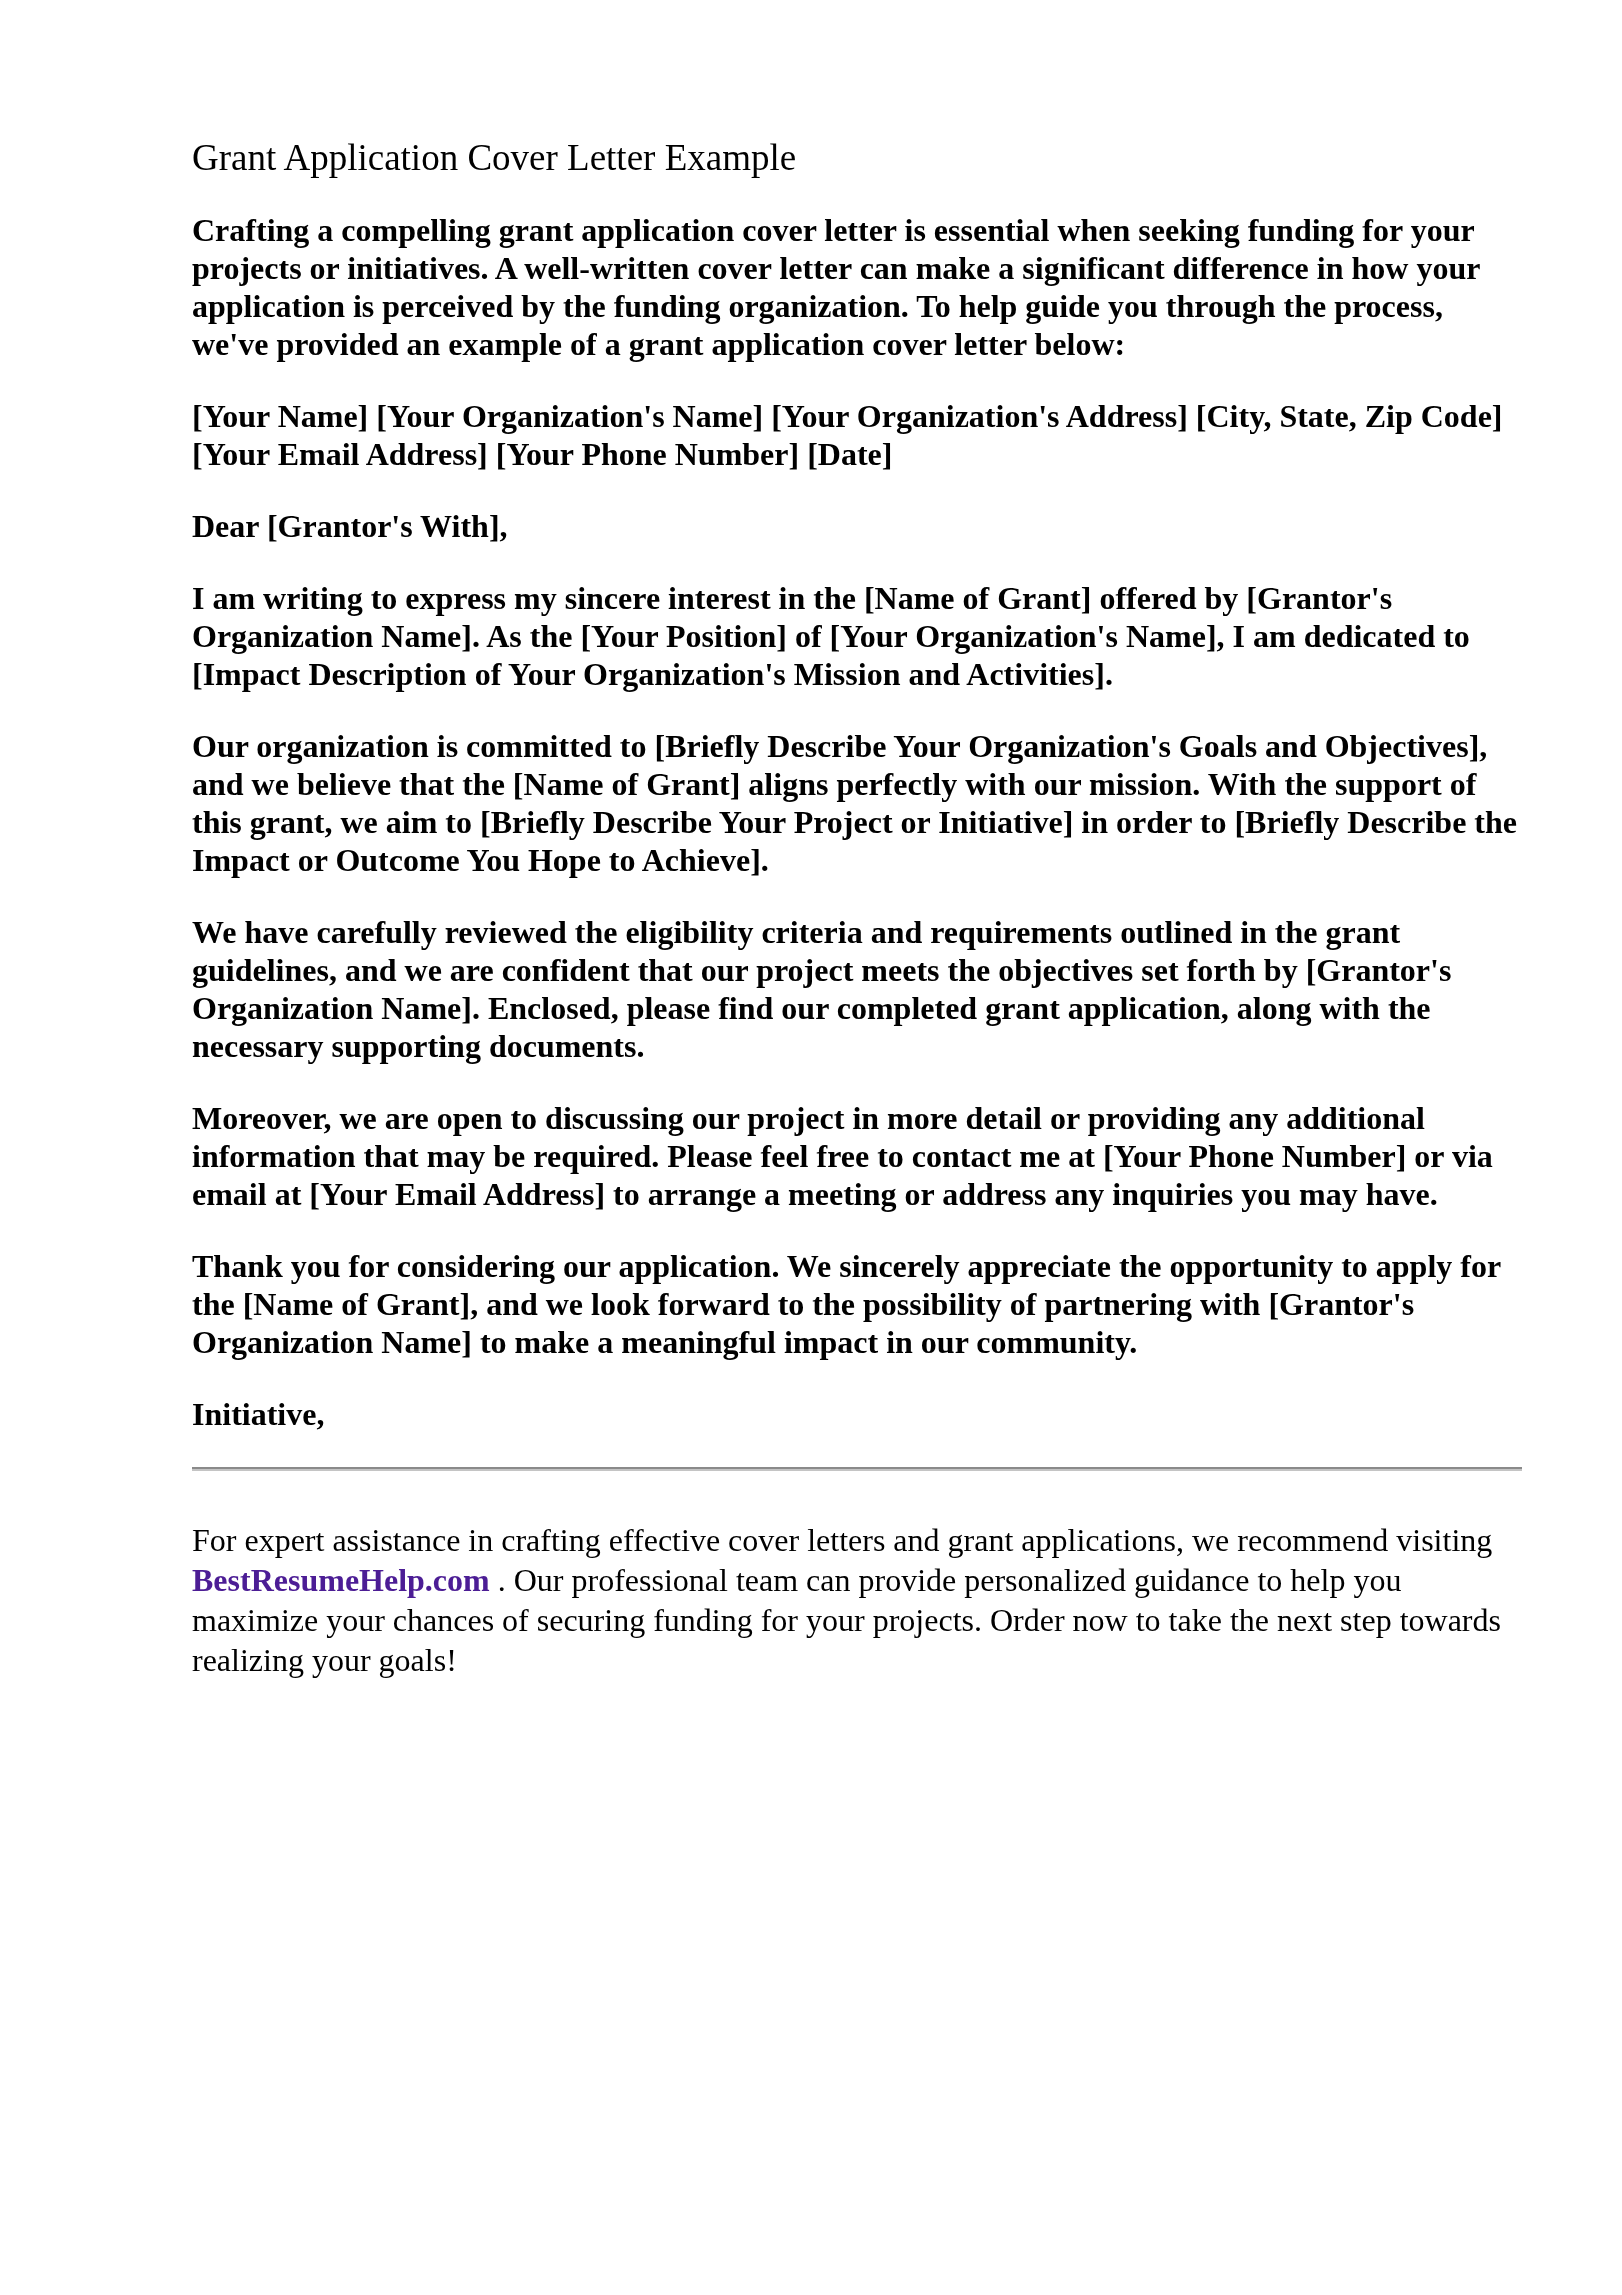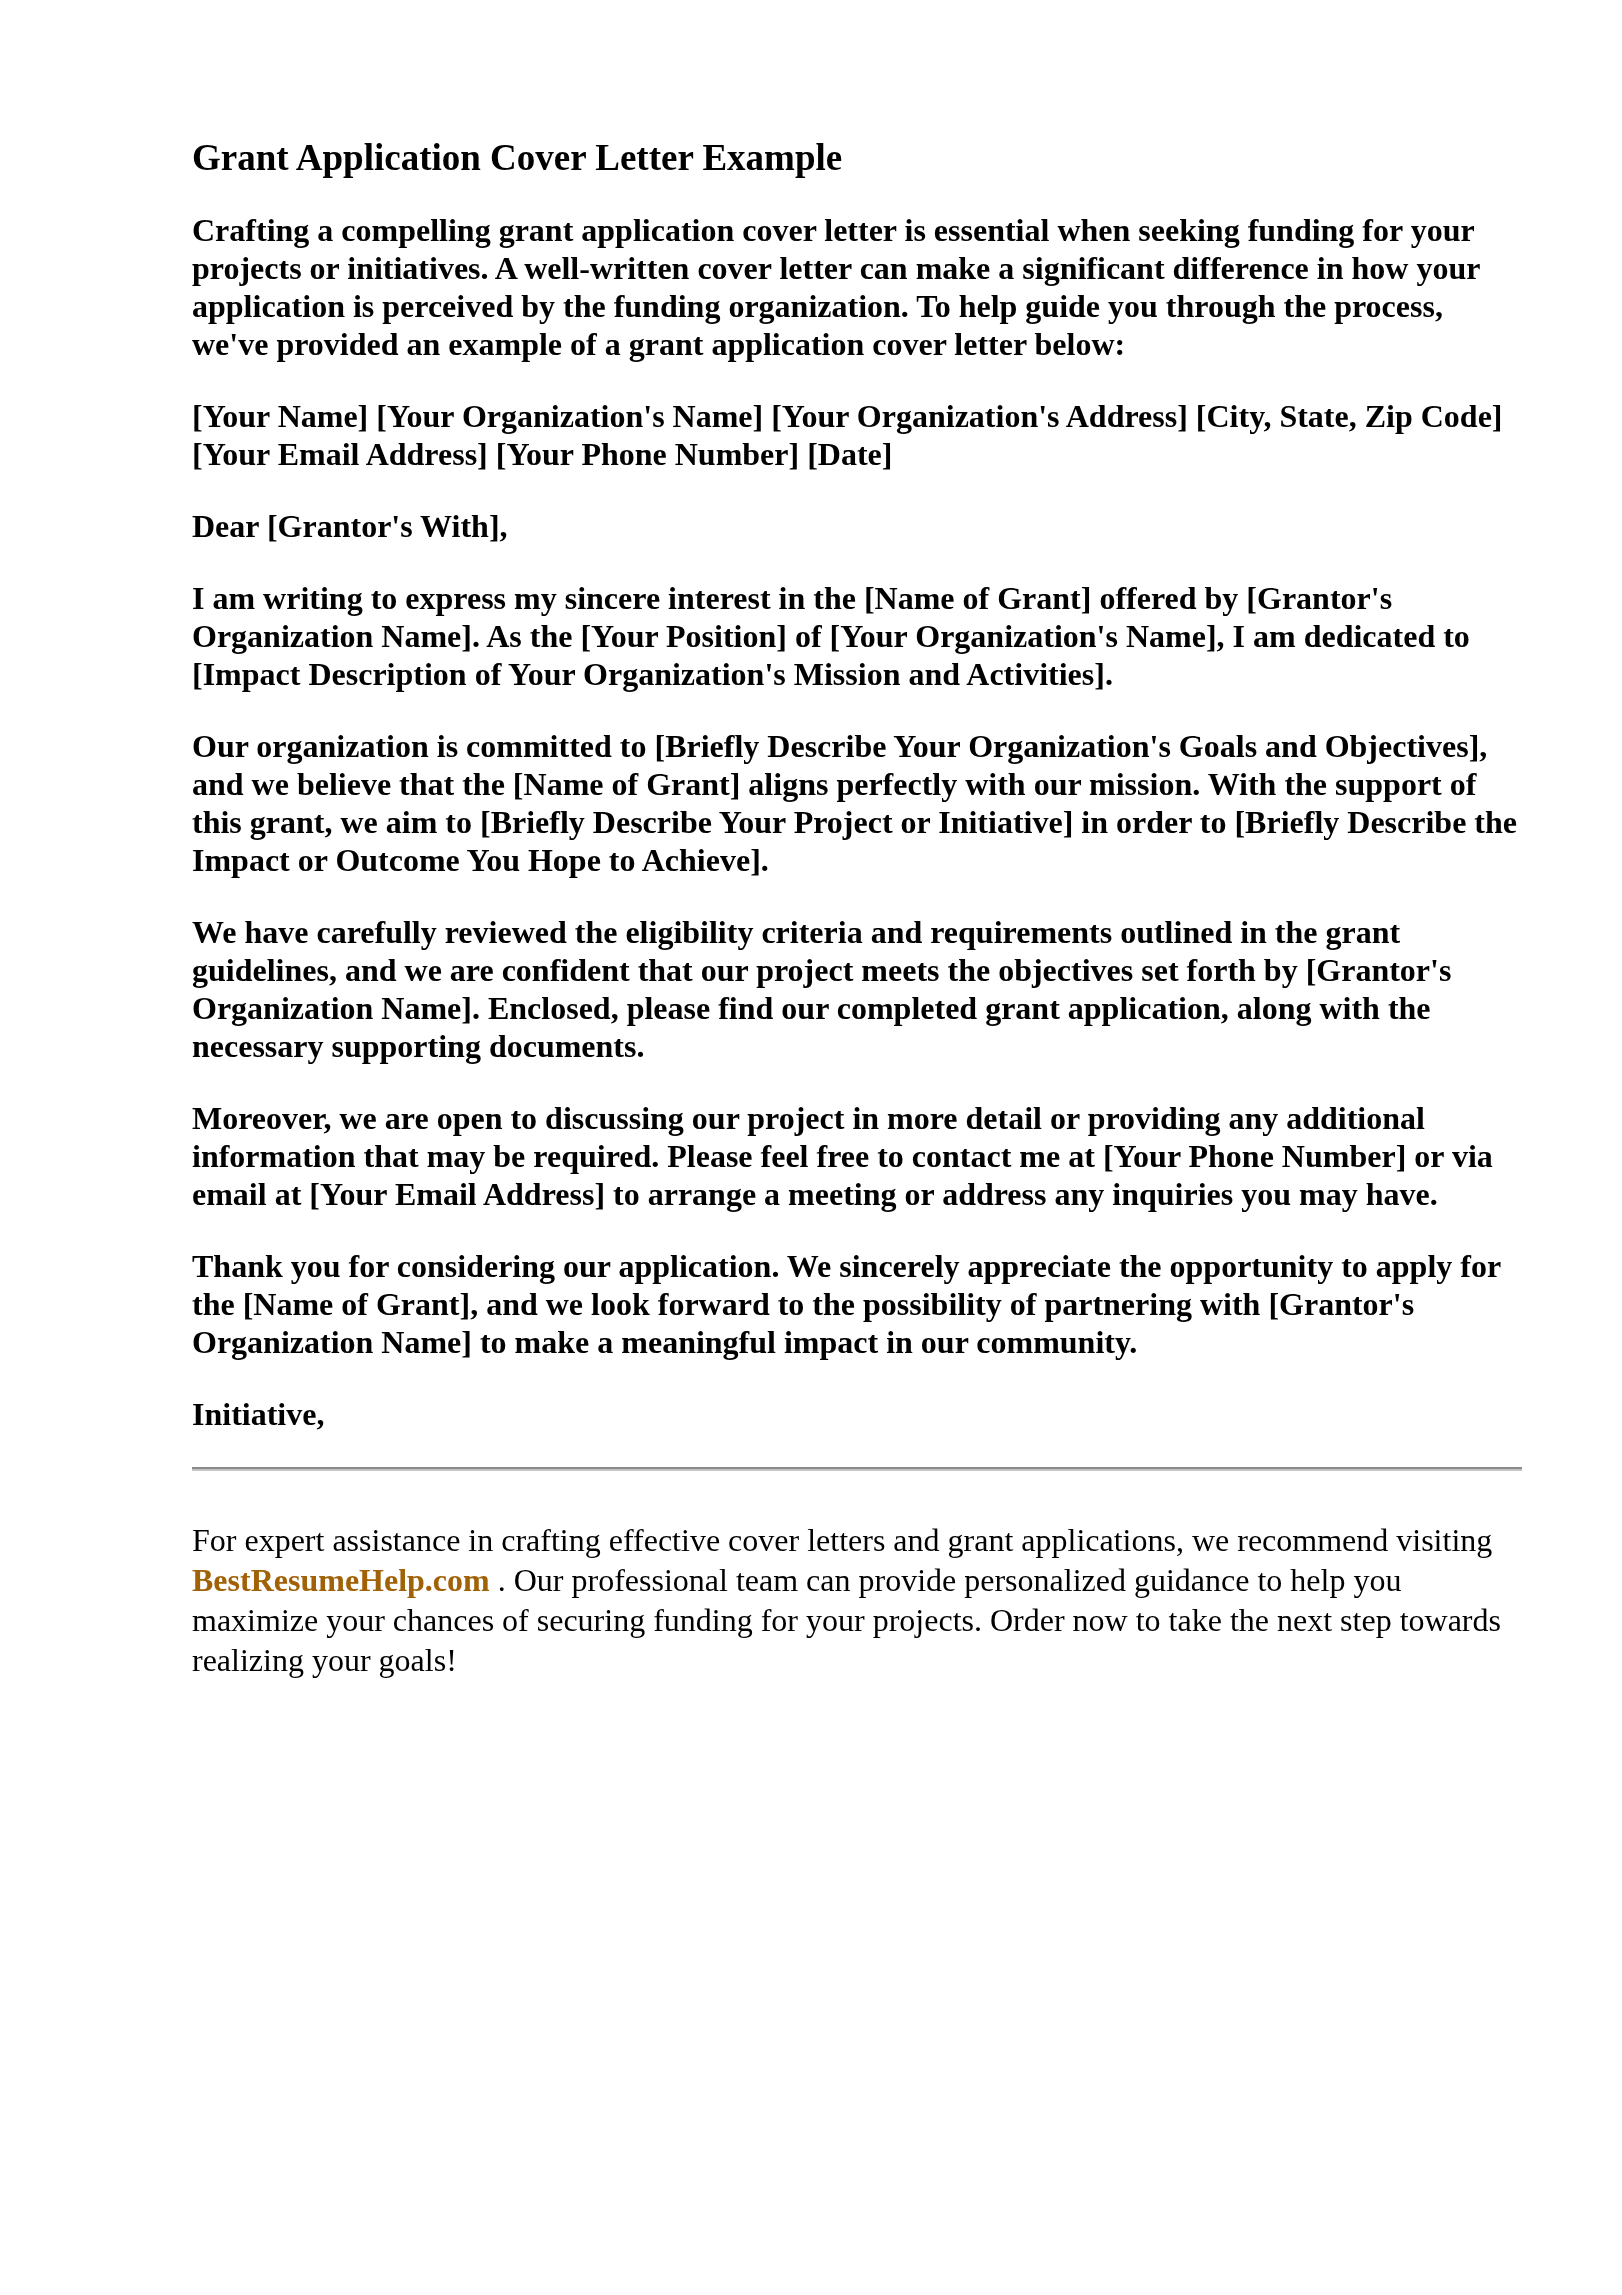--- a/index.html
+++ b/index.html
@@ -14,21 +14,21 @@
     box-sizing: border-box;
     background: #ffffff;
     padding: 139px 100px 0 192px;
     font-family: "Liberation Serif", "DejaVu Serif", serif;
     color: #000000;
     overflow: hidden;
   }
   .doc-title {
     font-size: 37px;
     line-height: 38px;
-    font-weight: bold;
+    font-weight: normal;
     margin: 0 0 34px 0;
   }
   .para {
     font-size: 32px;
     line-height: 38px;
     margin: 0 0 34px 0;
     font-weight: bold;
   }
   .divider {
     height: 3.8px;
@@ -36,21 +36,21 @@
     margin: 14px 0 49px 0;
     background: linear-gradient(to bottom, #8a8a8a 0%, #8a8a8a 60%, #c4c4c4 60%, #c4c4c4 100%);
   }
   .footer-para {
     font-size: 32px;
     line-height: 40px;
     margin: 0;
   }
   .site-link {
     font-weight: bold;
-    color: #a16207;
+    color: #4c1d95;
     text-decoration: none;
     cursor: pointer;
   }
 </style>
 </head>
 <body>
 
 <div class="page">
 
   <h1 class="doc-title">Grant Application Cover Letter Example</h1>

